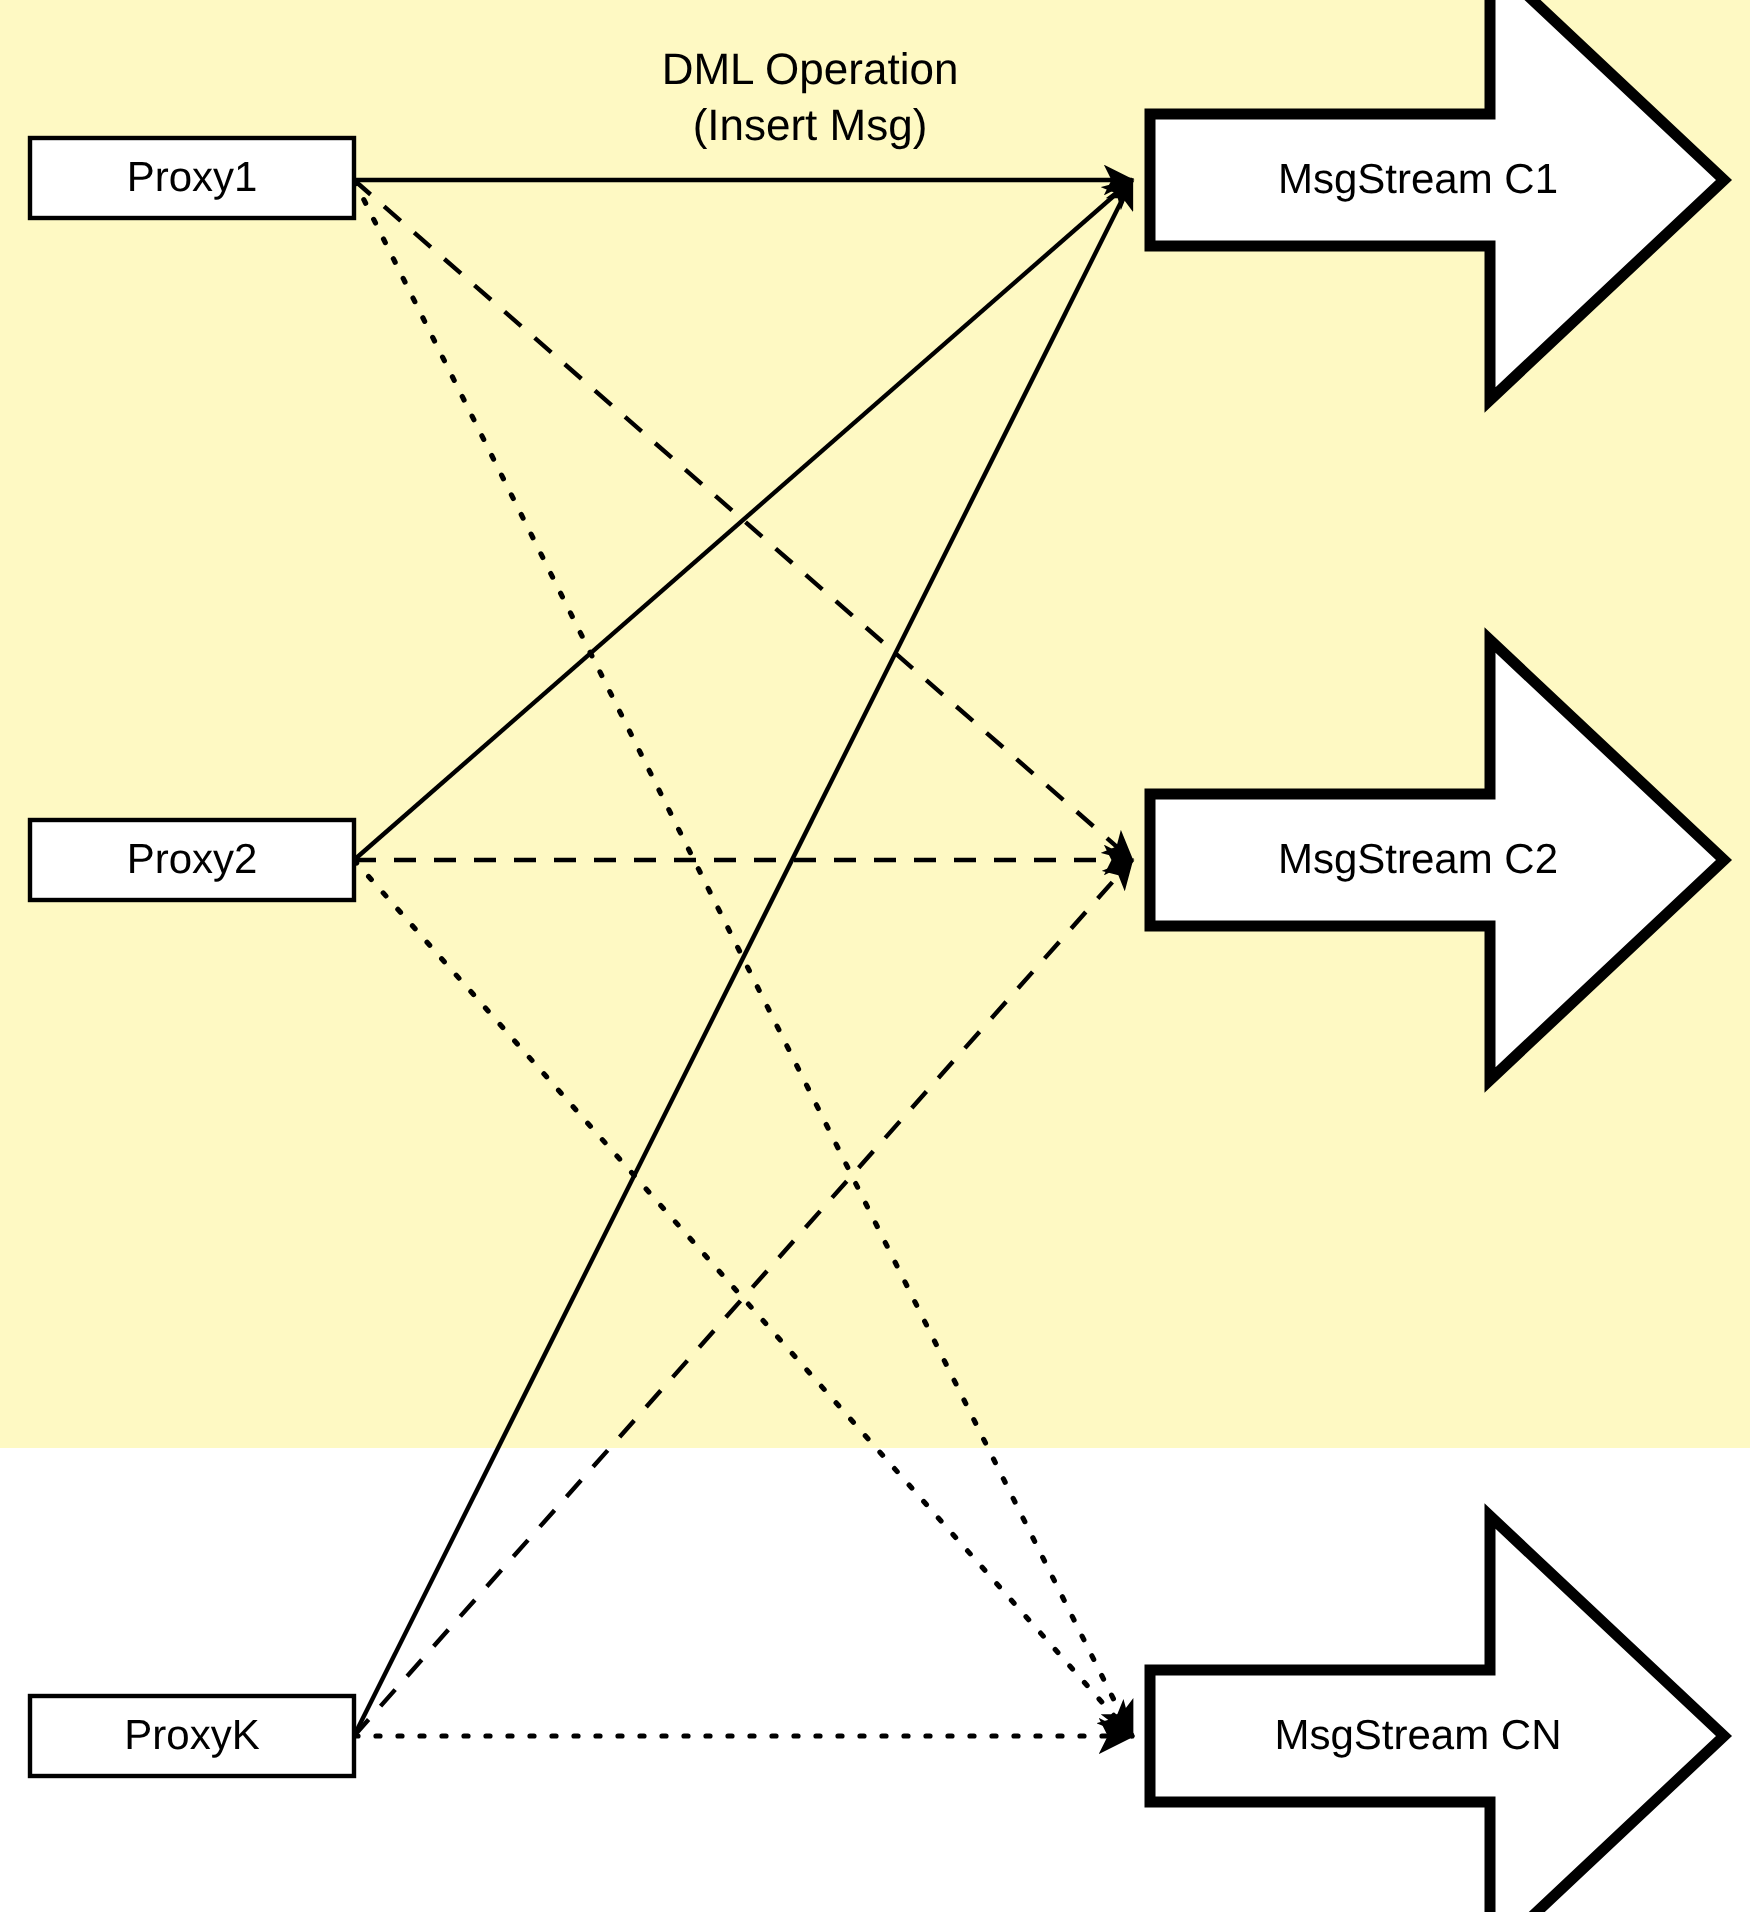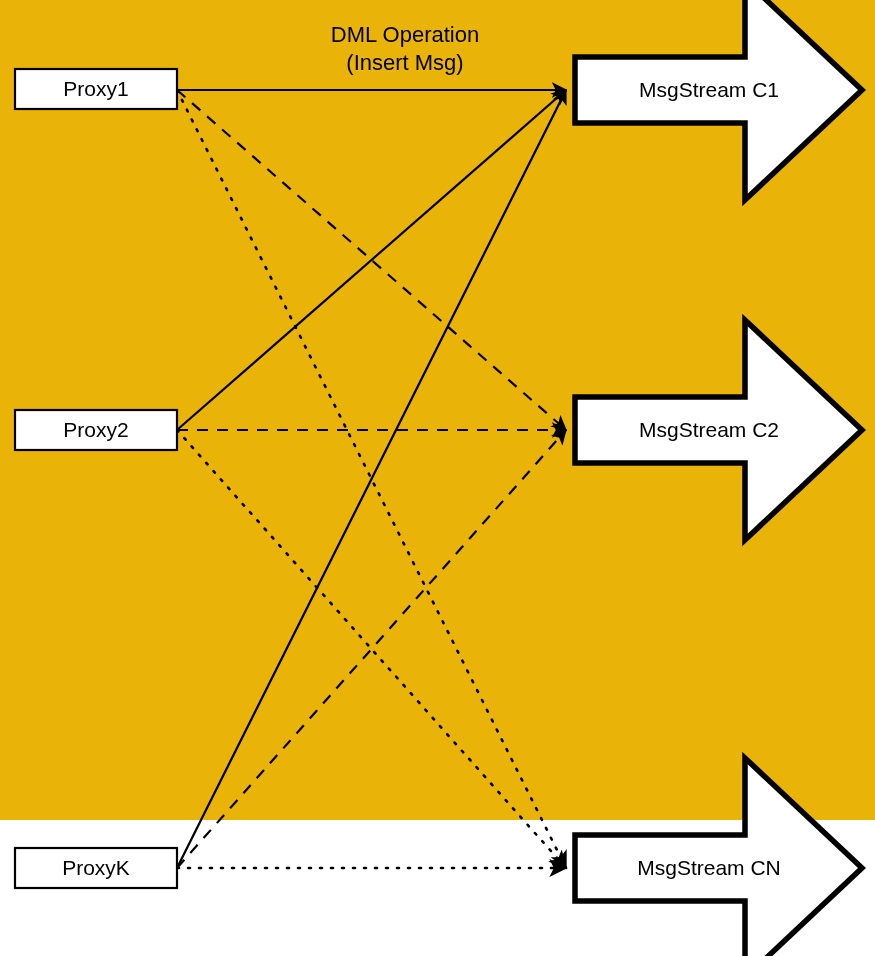--- a/index.html
+++ b/index.html
@@ -10,22 +10,22 @@
   }
   body {
     width: 875px;
     height: 956px;
     font-family: "Liberation Sans", sans-serif;
     overflow: hidden;
   }
   #diagram-root {
     position: relative;
     width: 875px;
-    height: 820px;
-    background: #eab308;
+    height: 724px;
+    background: #fef9c3;
   }
   svg#diagram-svg {
     display: block;
     width: 875px;
     height: 956px;
   }
   .node-box {
     fill: #ffffff;
     stroke: #000000;
     stroke-width: 2.2;

